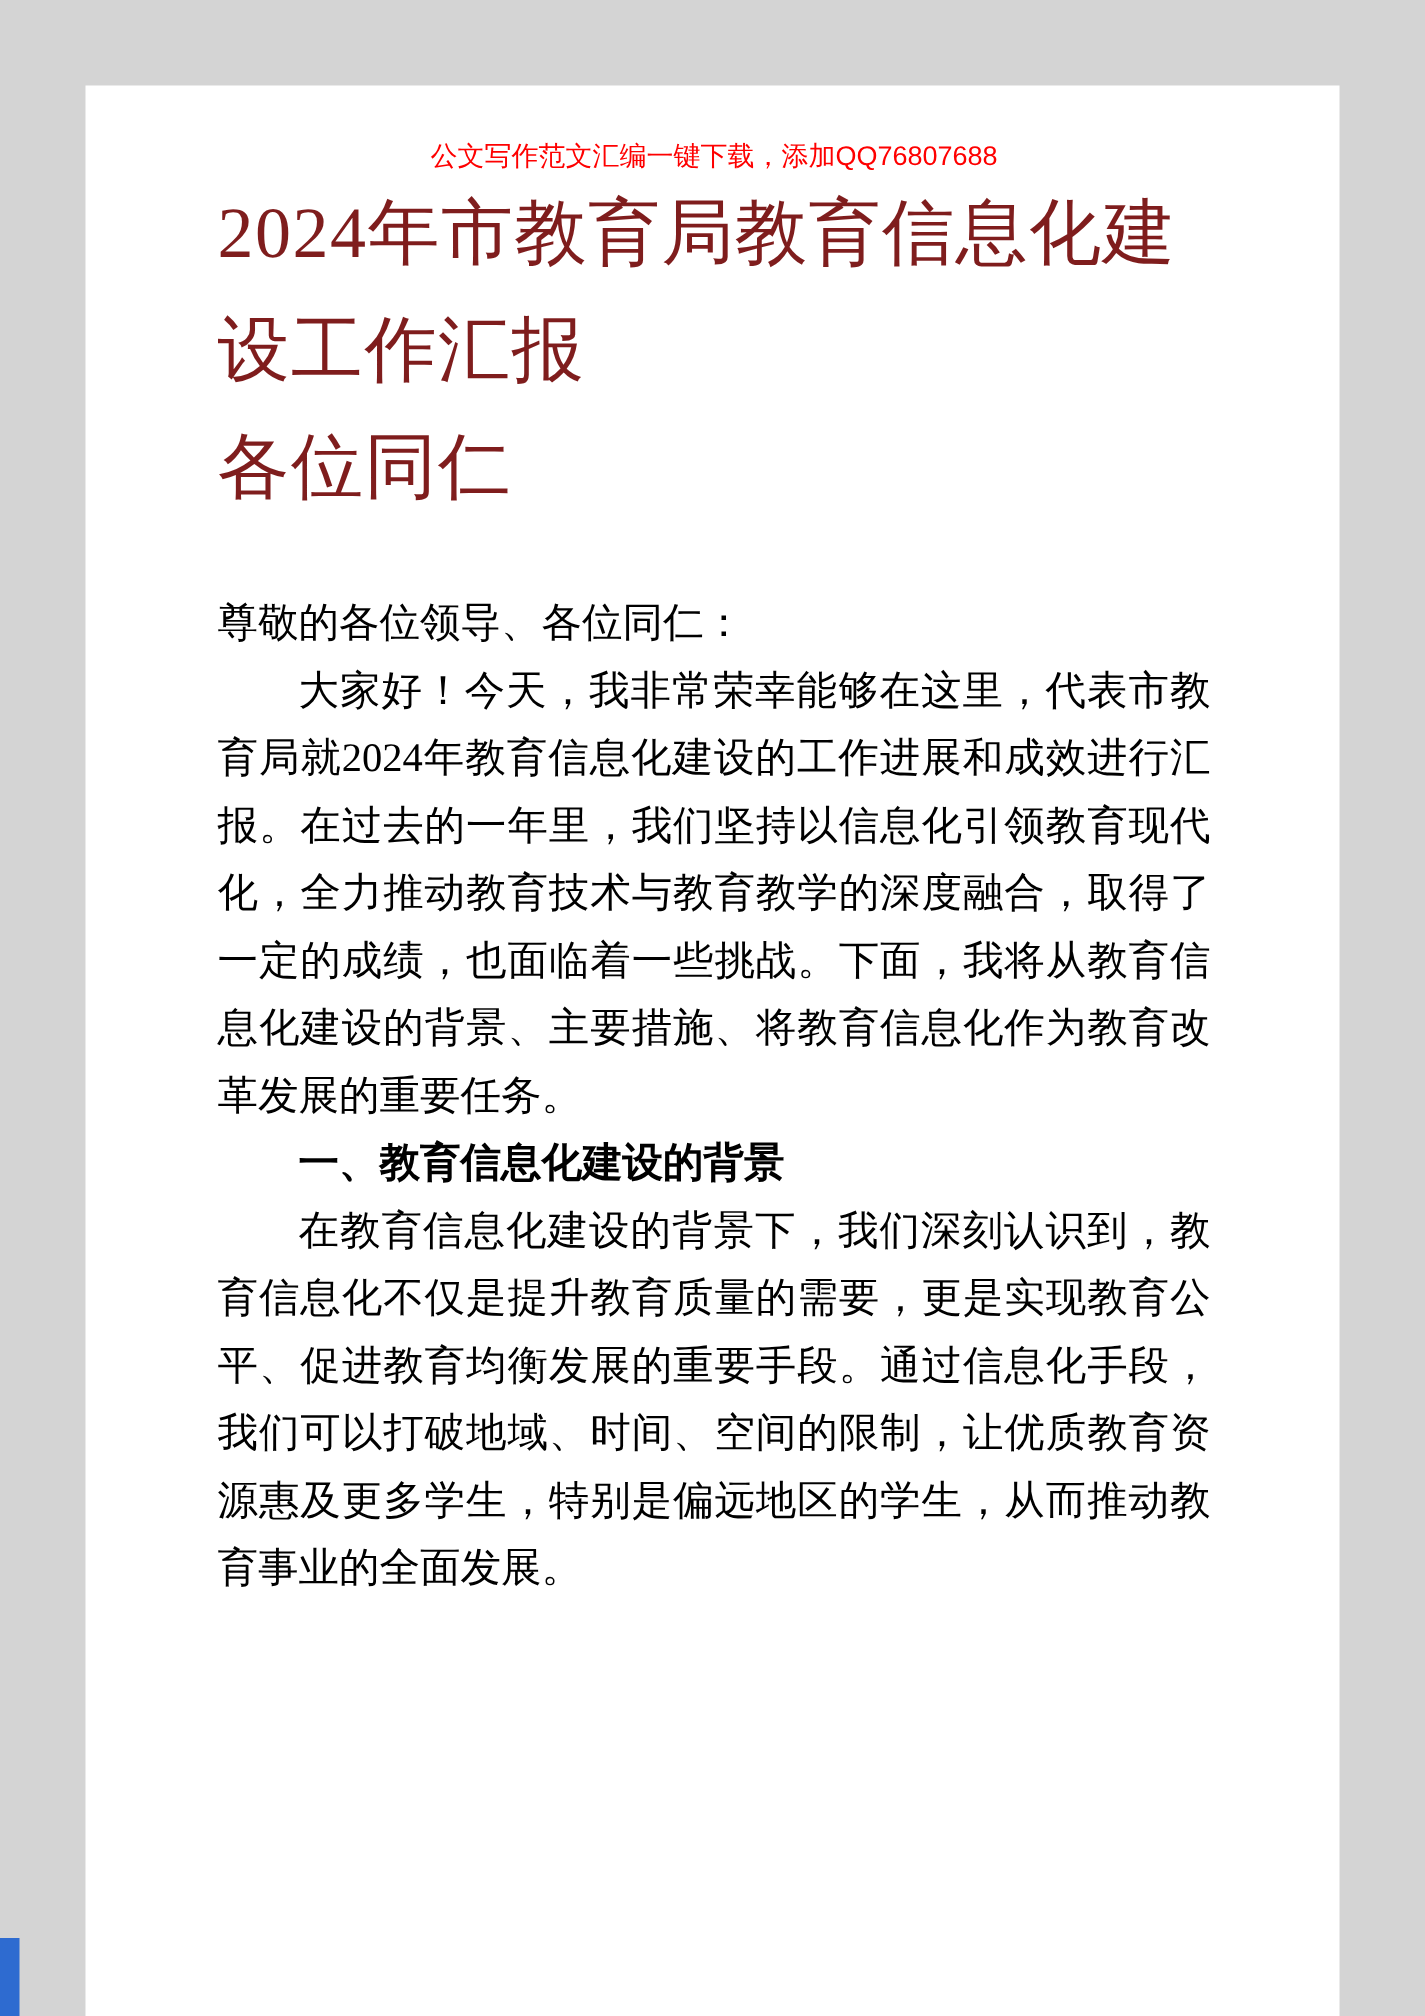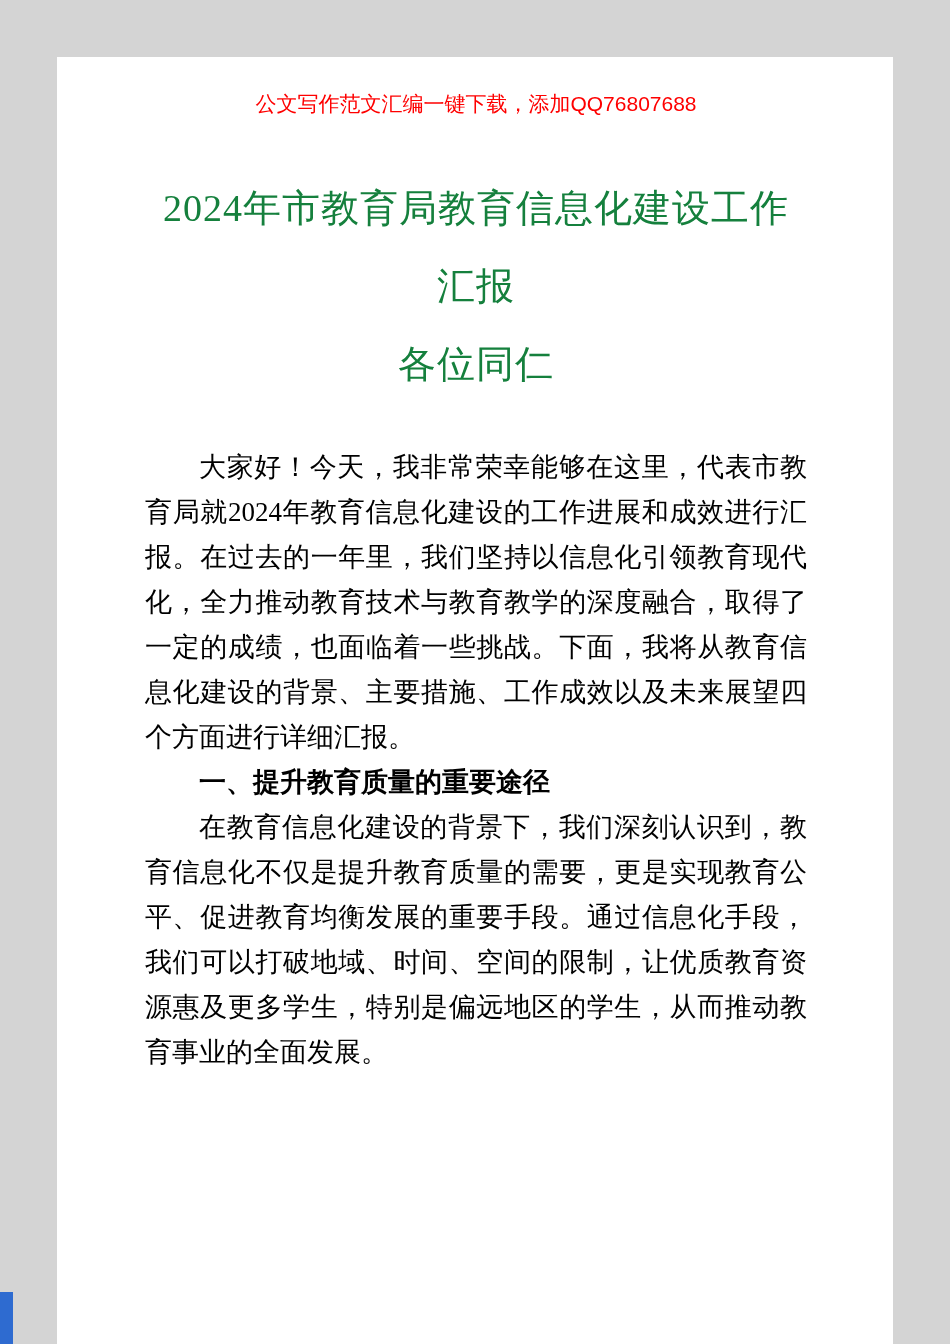--- a/index.html
+++ b/index.html
@@ -24,30 +24,29 @@
     width: 836px;
     height: 1287px;
     background: #ffffff;
     box-sizing: border-box;
     padding: 34px 86px 0 88px;
     overflow: hidden;
   }
   .notice {
     color: #fe0000;
     text-align: center;
-    font-size: 21px;
+    font-size: 18px;
     line-height: 26px;
     font-family: "Liberation Sans", sans-serif;
-    margin-bottom: 52px;
   }
   .title {
-    text-align: center;
-    font-size: 38px;
+    text-align: left;
+    font-size: 48px;
     line-height: 78px;
-    color: #15803d;
+    color: #7f1d1d;
     font-weight: 400;
     letter-spacing: 1px;
   }
   .body-text {
     margin-top: 42px;
     font-size: 27px;
     line-height: 45px;
     color: #000000;
     text-align: justify;
   }
@@ -76,24 +75,25 @@
   <div class="page">
 
     <div class="notice" style="color: rgb(254, 0, 0);">公文写作范文汇编一键下载，添加QQ76807688</div>
 
     <div class="title">
       <div>2024年市教育局教育信息化建设工作汇报</div>
       <div>各位同仁</div>
     </div>
 
     <div class="body-text">
+      <div class="salutation">尊敬的各位领导、各位同仁：</div>
 
-      <div class="para">大家好！今天，我非常荣幸能够在这里，代表市教育局就2024年教育信息化建设的工作进展和成效进行汇报。在过去的一年里，我们坚持以信息化引领教育现代化，全力推动教育技术与教育教学的深度融合，取得了一定的成绩，也面临着一些挑战。下面，我将从教育信息化建设的背景、主要措施、工作成效以及未来展望四个方面进行详细汇报。</div>
+      <div class="para">大家好！今天，我非常荣幸能够在这里，代表市教育局就2024年教育信息化建设的工作进展和成效进行汇报。在过去的一年里，我们坚持以信息化引领教育现代化，全力推动教育技术与教育教学的深度融合，取得了一定的成绩，也面临着一些挑战。下面，我将从教育信息化建设的背景、主要措施、将教育信息化作为教育改革发展的重要任务。</div>
 
-      <div class="heading">一、提升教育质量的重要途径</div>
+      <div class="heading">一、教育信息化建设的背景</div>
 
 
       <div class="para">在教育信息化建设的背景下，我们深刻认识到，教育信息化不仅是提升教育质量的需要，更是实现教育公平、促进教育均衡发展的重要手段。通过信息化手段，我们可以打破地域、时间、空间的限制，让优质教育资源惠及更多学生，特别是偏远地区的学生，从而推动教育事业的全面发展。</div>
 
     </div>
 
   </div>
 
   <div class="blue-accent" style="background: rgb(46, 107, 208);"></div>
 </div>

